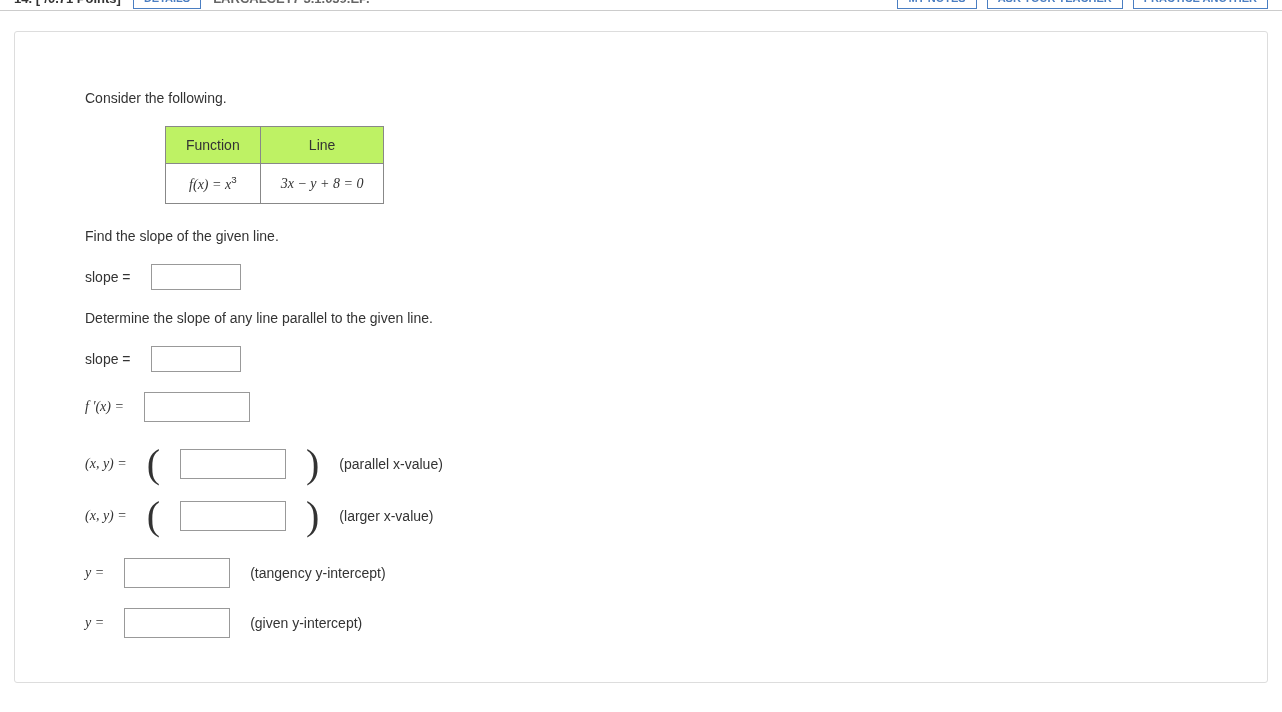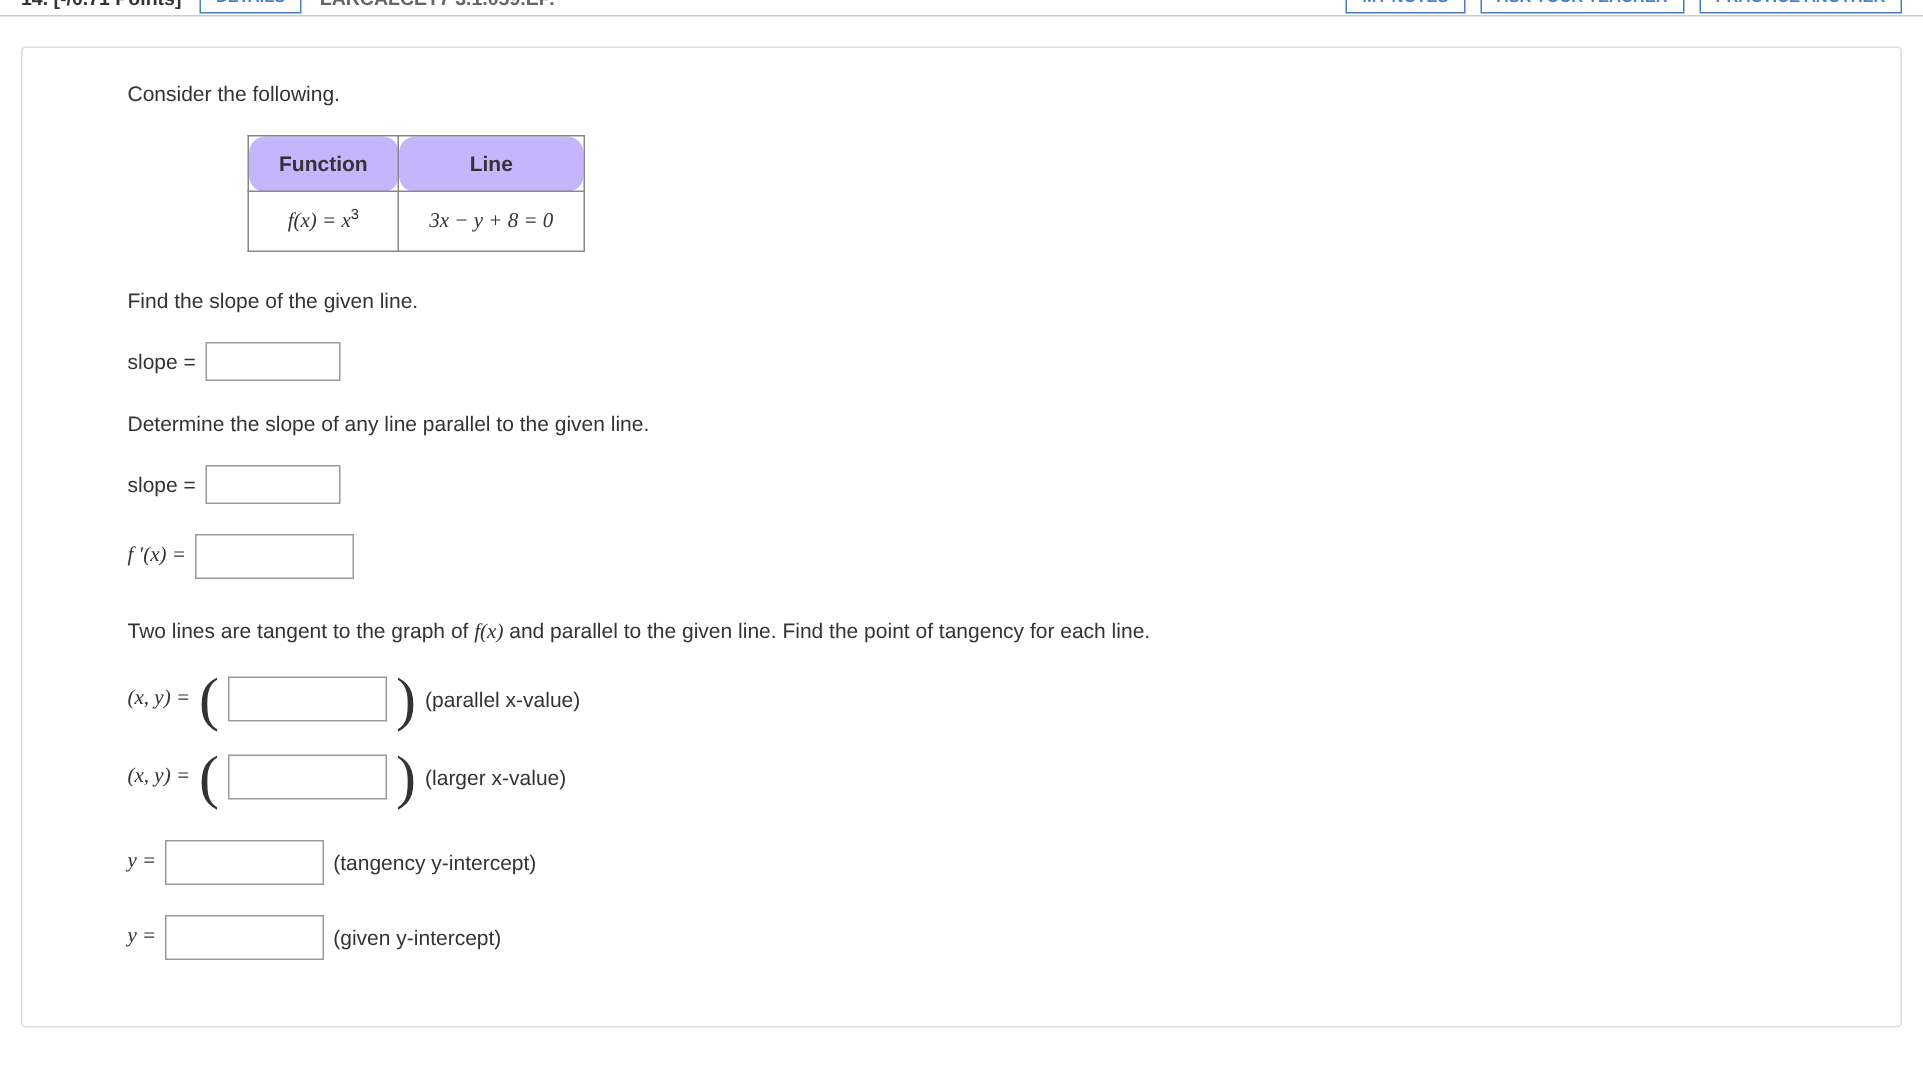--- a/index.html
+++ b/index.html
@@ -57,44 +57,44 @@
     margin: 12px 14px;
     border: 1px solid #ddd;
     border-radius: 3px;
     background: #fff;
     padding: 22px 0 24px 0;
   }
   .content {
     padding: 0 70px;
     font-size: 14px;
     color: #333;
+    margin-top: 36px;
   }
   .content p {
     margin: 0 0 20px 0;
   }
   table.fn-table {
     border-collapse: collapse;
     margin-left: 80px;
     margin-bottom: 24px;
   }
   table.fn-table th, table.fn-table td {
     border: 1px solid #888;
     padding: 10px 20px;
     text-align: center;
     font-size: 14px;
   }
   table.fn-table th {
-    background: #c4b5fd;
-    font-weight: bold;
-    border-radius: 11px;
+    background: #bef264;
+    font-weight: normal;
   }
   .row {
     display: flex;
     align-items: center;
-    gap: 6px;
+    gap: 20px;
     margin-bottom: 20px;
   }
   .text-input {
     border: 1px solid #999;
     height: 20px;
     width: 80px;
     padding: 2px 4px;
     font-size: 13px;
     background: #fff;
   }
@@ -169,23 +169,20 @@
       <span>slope =</span>
       <input class="text-input" style="">
     </div>
 
     <div class="row">
       <span class="math-i">f ′(x) =</span>
       <input class="text-input wide" style="">
     </div>
     <div class="spacer6"></div>
 
-    <p>
-      <span>Two lines are tangent to the graph of </span><span class="math-i">f(x)</span><span> and parallel to the given line. Find the point of tangency for each line.</span>
-    </p>
     <div class="row">
       <span class="math-i">(x, y)  = </span>
       <span class="paren">(</span>
       <input class="text-input wide" style="">
       <span class="paren">)</span>
       <span>(parallel x-value)</span>
     </div>
     <div class="row">
       <span class="math-i">(x, y)  = </span>
       <span class="paren">(</span>

